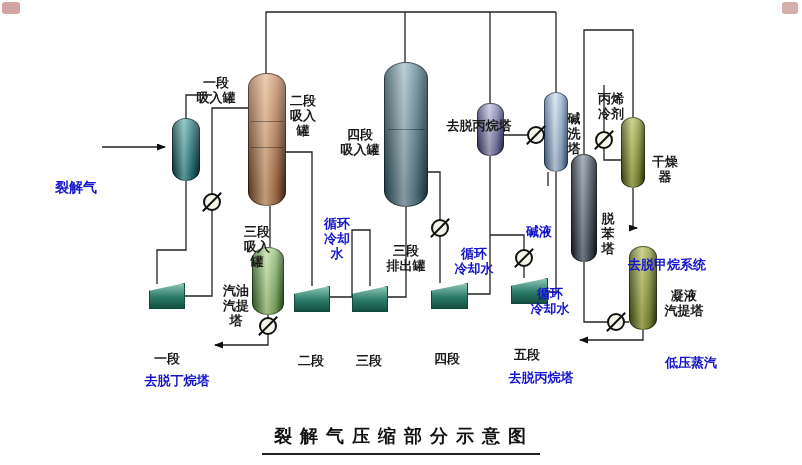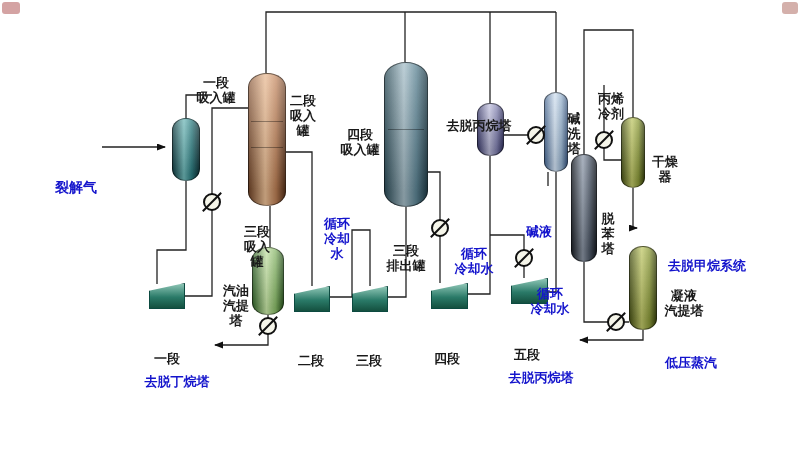--- a/index.html
+++ b/index.html
@@ -136,22 +136,25 @@
 
   <div class="lbl blue big" style="left:52px;top:139px;width:48px;">裂解气</div>
   <div class="lbl blue" style="left:524px;top:185px;width:30px;">碱液</div>
   <div class="lbl blue" style="left:322px;top:177px;width:30px;">循环
 冷却
 水</div>
   <div class="lbl blue" style="left:452px;top:207px;width:44px;">循环
 冷却水</div>
   <div class="lbl blue" style="left:528px;top:247px;width:44px;">循环
 冷却水</div>
-  <div class="lbl blue" style="left:142px;top:335px;width:70px;">去脱丁烷塔</div>
+  <div class="lbl blue" style="left:142px;top:335px;width:70px;font-family:Liberation Mono, monospace;">去脱丁烷塔</div>
   <div class="lbl blue" style="left:506px;top:331px;width:70px;text-align:center;">去脱丙烷塔</div>
-  <div class="lbl blue" style="left:664px;top:219px;width:86px;">去脱甲烷系统</div>
+  <div class="lbl blue" style="left:624px;top:219px;width:86px;font-family:Liberation Mono, monospace;">去脱甲烷系统</div>
   <div class="lbl blue" style="left:661px;top:316px;width:60px;">低压蒸汽</div>
 
+  <div class="title-row">
+    <span>裂解气压缩部分示意图</span>
+  </div>
 
   <div class="wm" style="left:2px;top:2px;width:18px;height:12px;background:#a03434;"></div>
   <div class="wm" style="left:782px;top:2px;width:16px;height:12px;background:#a05044;"></div>
 
 </div>
 
 </body></html>

